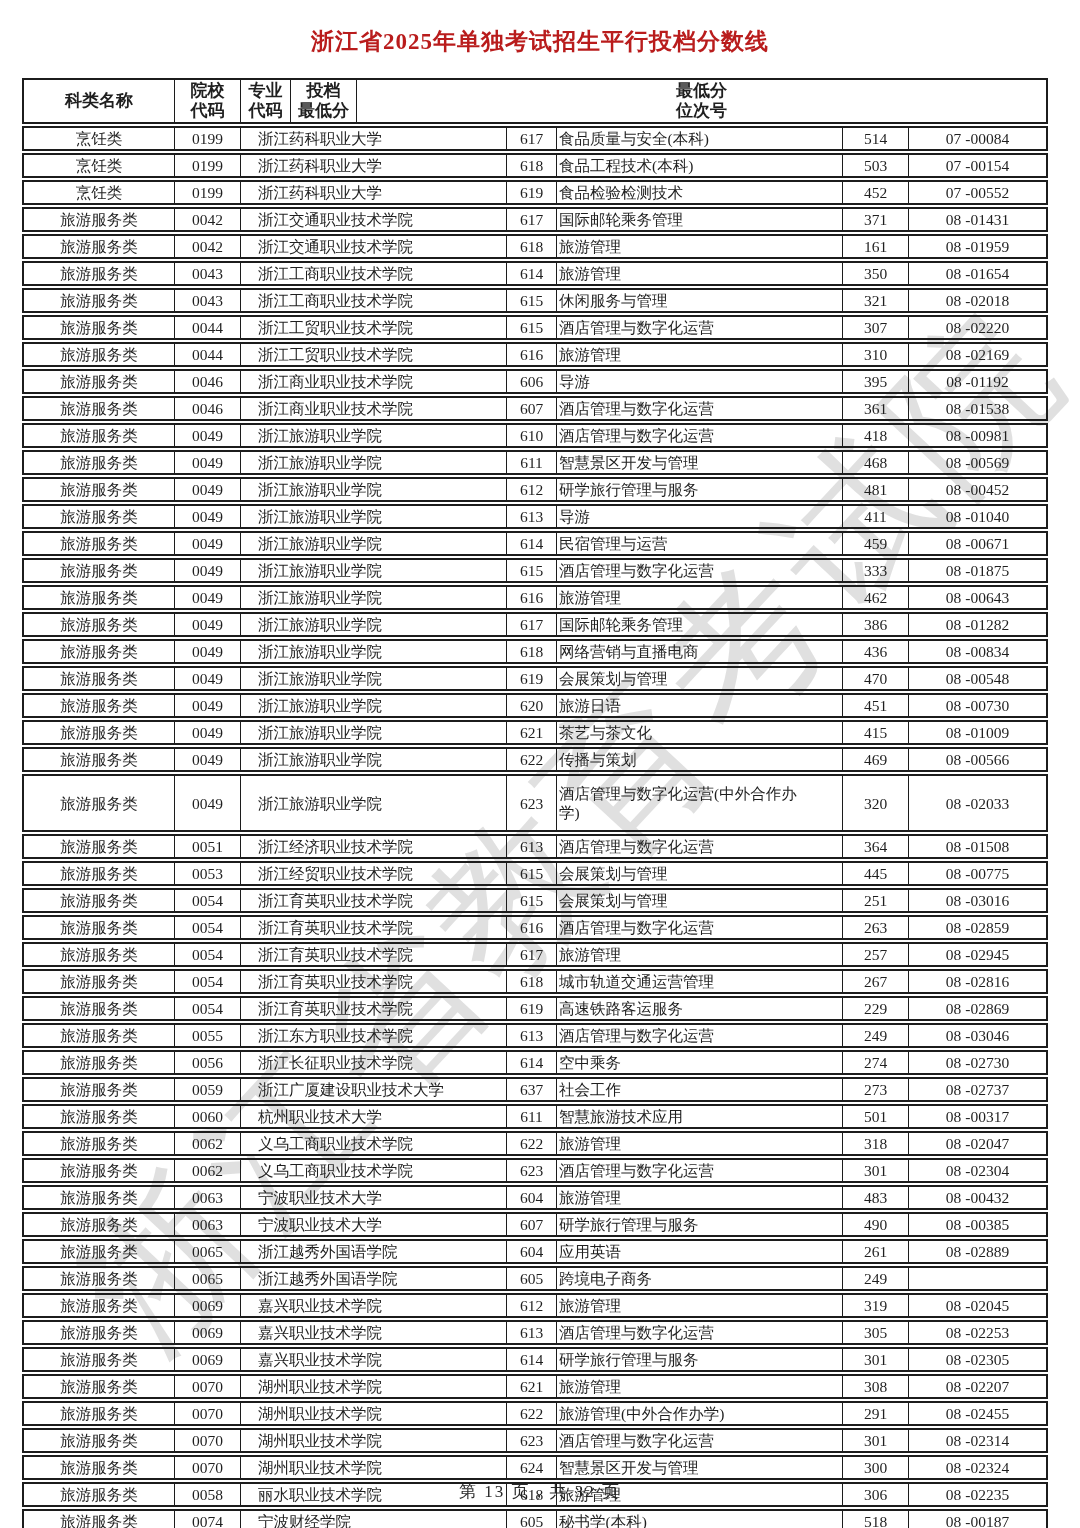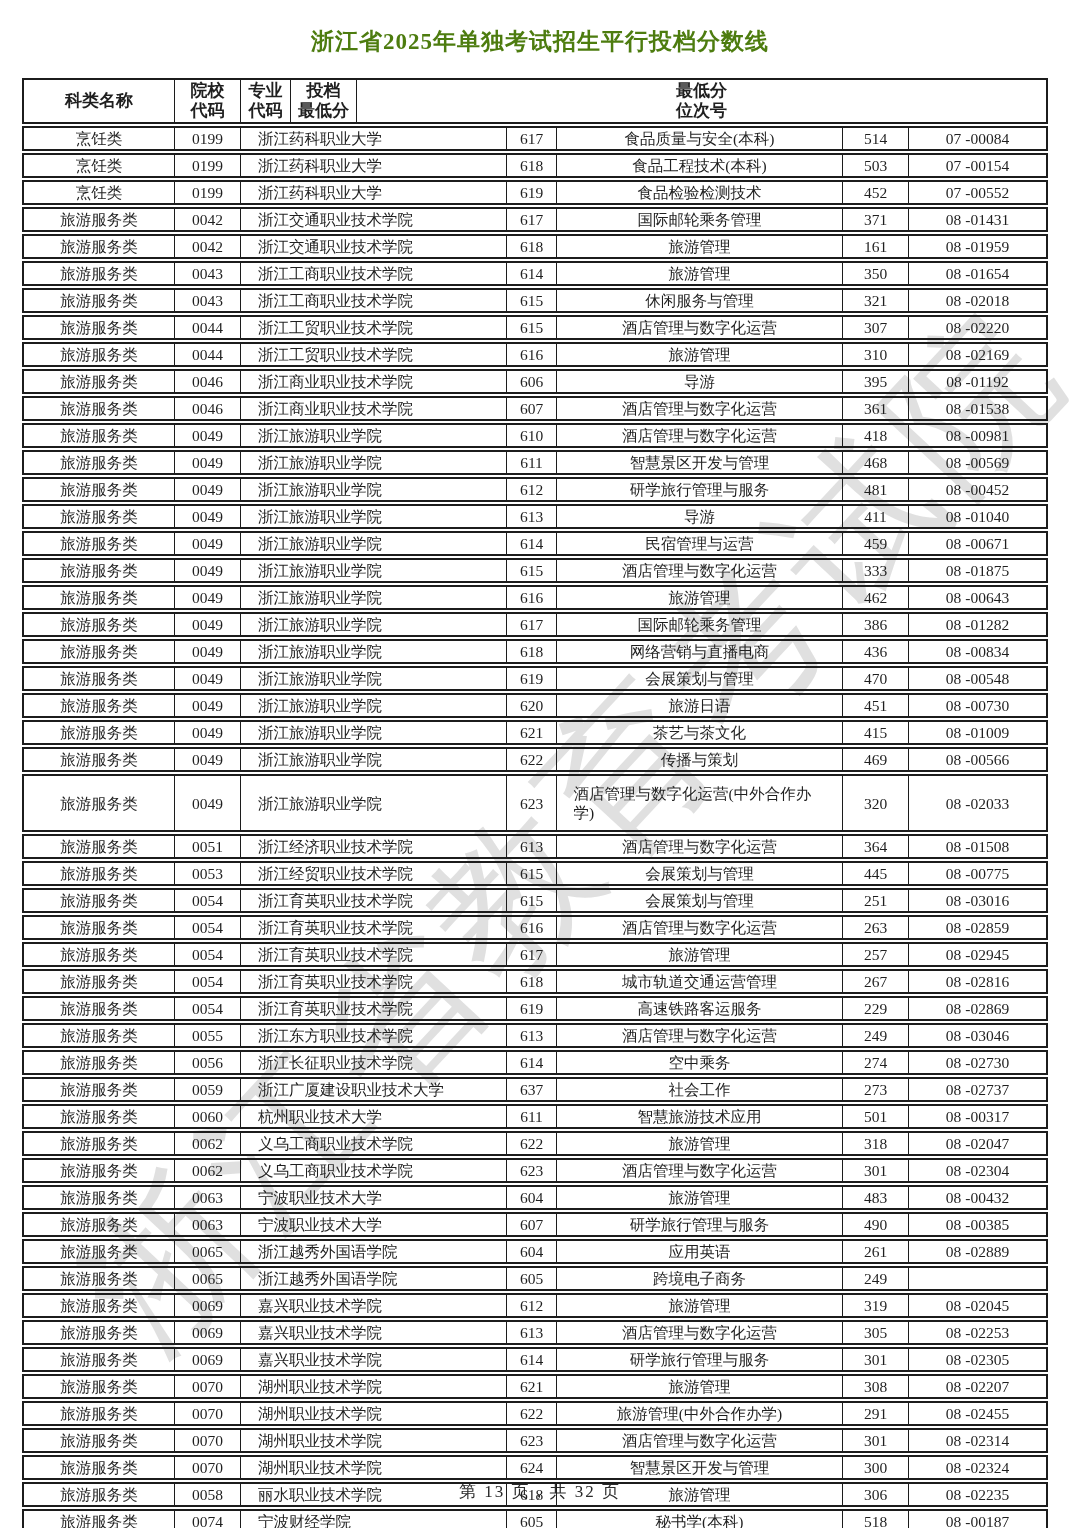--- a/index.html
+++ b/index.html
@@ -8,21 +8,21 @@
     background:#ffffff;
     font-family:"Liberation Serif","DejaVu Serif",serif;
     color:#1f1f1f;
     position:relative;
     overflow:hidden;
   }
   .page-title{
     position:absolute;top:26px;left:0;width:100%;
     text-align:center;
     font-size:23px;font-weight:bold;
-    color:#4d7c0f;
+    color:#b91c1c;
     letter-spacing:1px;
   }
   .watermark{
     position:absolute;left:575px;top:830px;
     transform:translate(-50%,-50%) rotate(-47deg);
     font-size:158px;
     letter-spacing:10px;
     white-space:nowrap;
     color:#9a9a9a;
     opacity:0.30;
@@ -56,21 +56,21 @@
     line-height:19px;
     padding:1px 2px;
     box-sizing:border-box;
     white-space:normal;
   }
   .hcell + .hcell, .cell + .cell{border-left:1.5px solid #1c1c1c;}
   .c1{flex:0 0 150px;}
   .c2{flex:0 0 66px;}
   .c3{flex:0 0 266px;justify-content:flex-start;padding-left:17px;}
   .c4{flex:0 0 50px;}
-  .c5{flex:0 0 286px;justify-content:center;}
+  .c5{flex:0 0 286px;justify-content:flex-start;}
   .c6{flex:0 0 66px;}
   .c7{flex:1 1 auto;}
   .hcell.c3,.hcell.c5{justify-content:center;padding-left:0;}
   .row.tall .cell{min-height:54px;}
   .row.tall .c5 .mn{display:inline-block;max-width:252px;}
   .page-footer{
     position:absolute;top:1480px;left:0;width:100%;
     text-align:center;
     font-size:17px;color:#2a2a2a;
     letter-spacing:2px;

